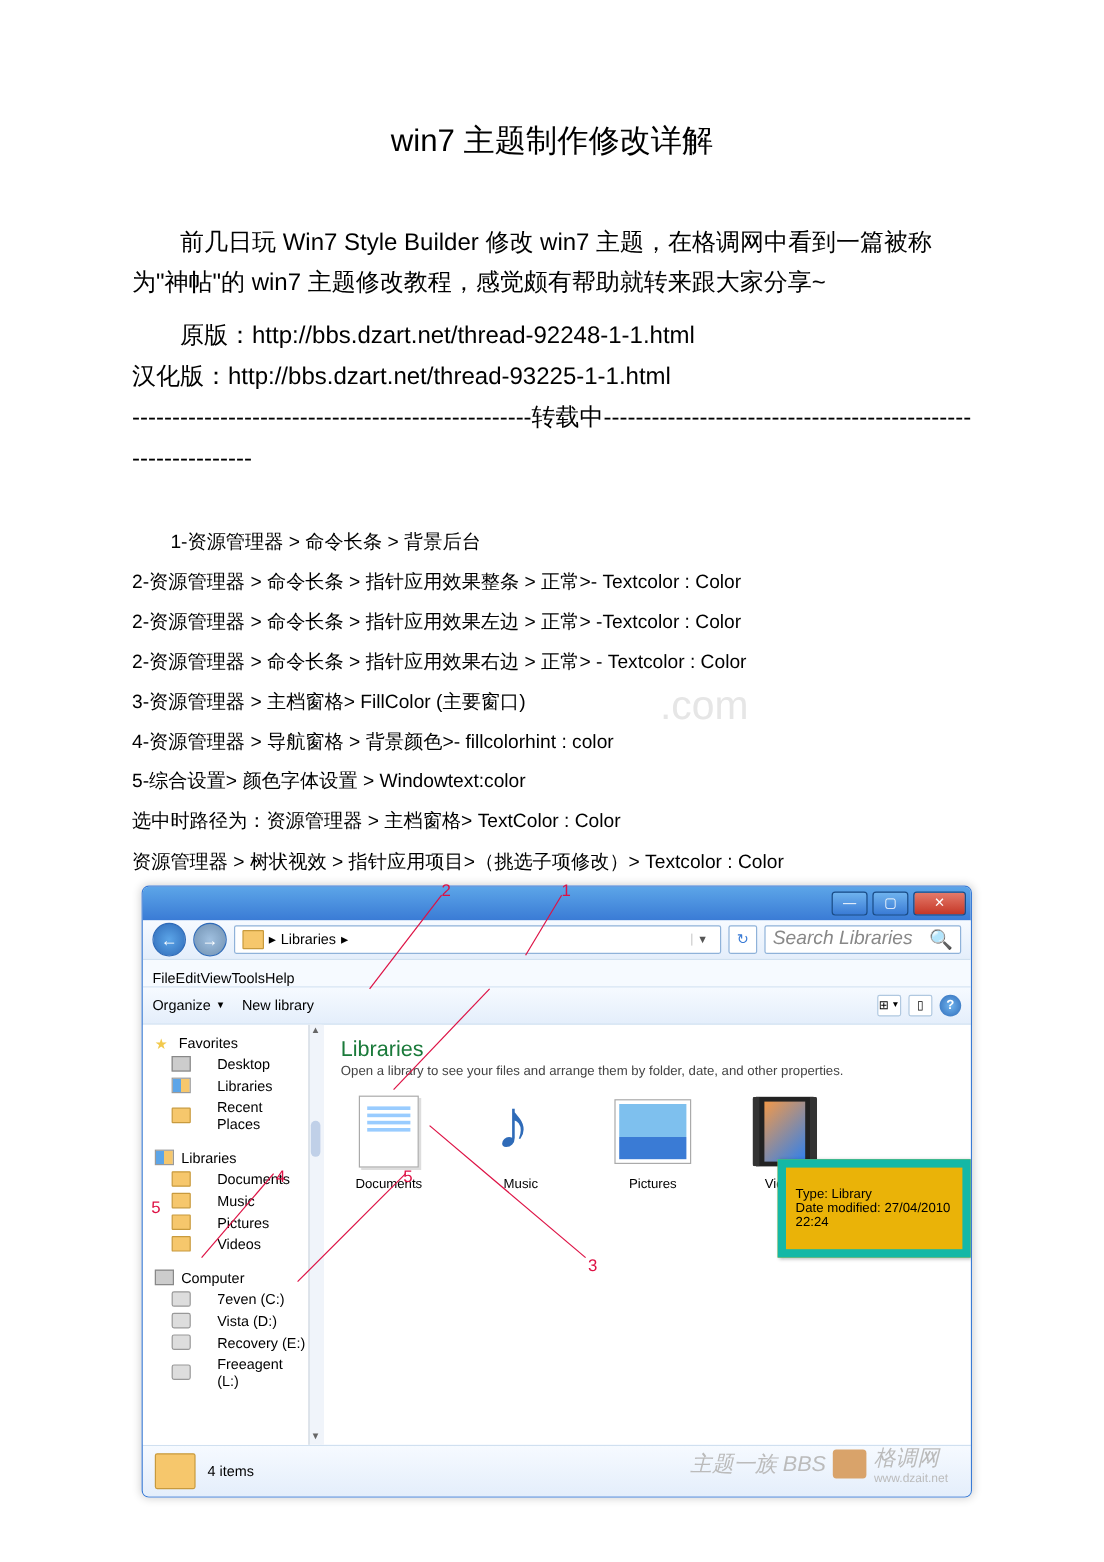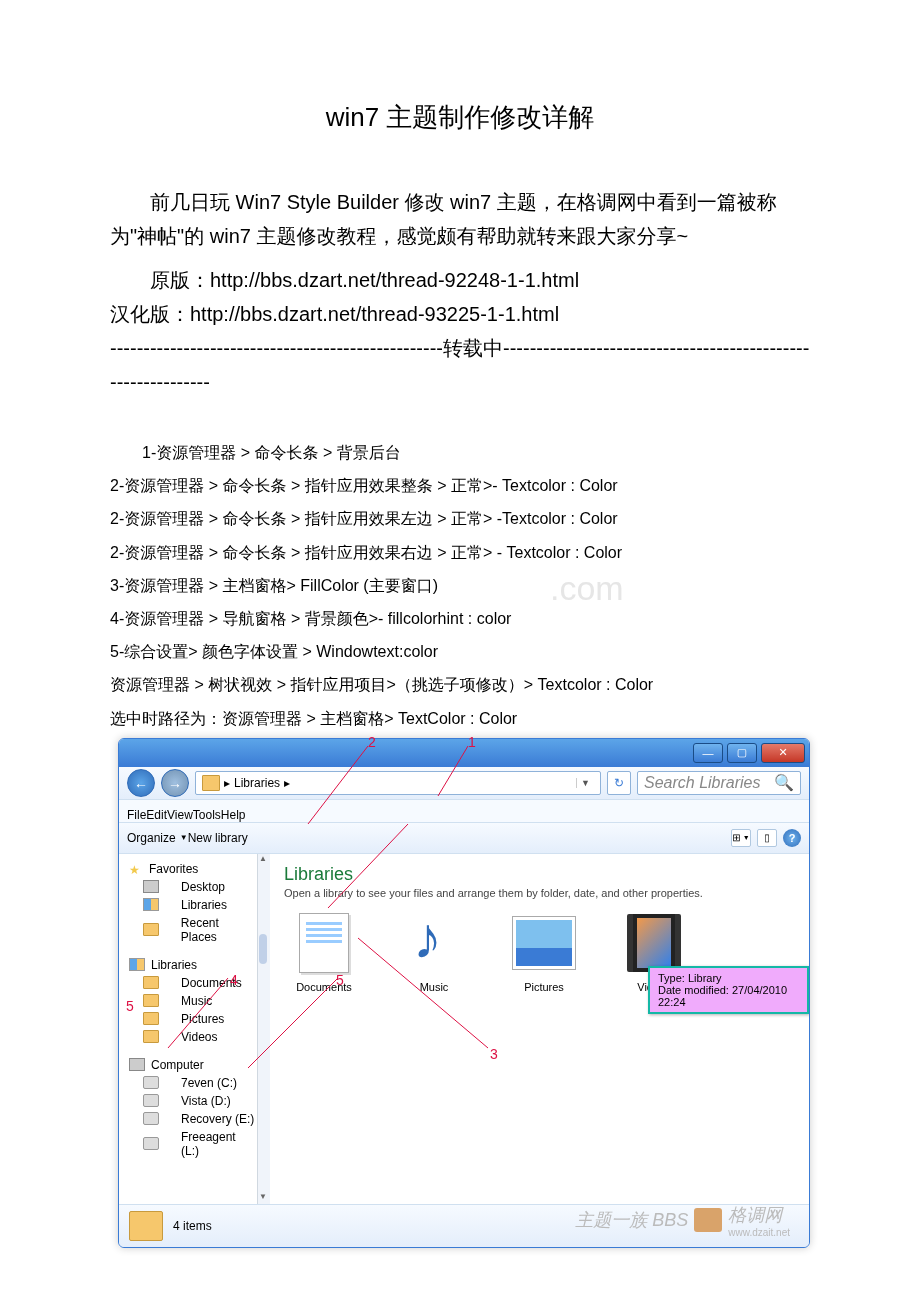--- a/index.html
+++ b/index.html
@@ -141,21 +141,21 @@
   height: 30px;
   background: linear-gradient(#f6faff,#e4eefb);
   display: flex;
   align-items: center;
   padding: 0 8px;
   gap: 14px;
   font-size: 12px;
   border-bottom:1px solid #d0e0f0;
   justify-content: space-between;
 }
-.toolbar-left { display:flex;align-items:flex-start;}
+.toolbar-left { display:flex;gap:14px;align-items:flex-start;}
 .toolbar-btn { display:flex;align-items:center;gap:4px;}
 .toolbar-btn .drop { font-size:8px;}
 .toolbar-right { display:flex;gap:6px;align-items:center;}
 .tool-icon { width:18px;height:16px;border:1px solid #b0c8e0;background:#fff;border-radius:2px;display:flex;align-items:center;justify-content:center;font-size:10px;}
 .help-icon {width:18px;height:18px;border-radius:50%;background:radial-gradient(#6fb3ee,#2f6bb8);color:#fff;display:flex;align-items:center;justify-content:center;font-size:11px;font-weight:bold;}
 
 .body {
   display: flex;
   background: #fff;
   height: 350px;
@@ -196,23 +196,23 @@
 .docs-ico::before{content:"";position:absolute;top:8px;left:6px;right:6px;height:3px;background:#9cf;box-shadow:0 6px 0 #9cf,0 12px 0 #9cf,0 18px 0 #9cf;}
 .music-ico {width:42px;height:62px;position:relative;}
 .music-ico::before{content:"♪";font-size:58px;color:#2f6bb8;position:absolute;top:-8px;left:0;}
 .pic-ico {width:58px;height:46px;background:#fff;border:1px solid #aaa;padding:3px;}
 .pic-ico::before{content:"";display:block;width:100%;height:100%;background:linear-gradient(180deg,#7ec0ee 60%,#3a7bd5 60%);}
 .vid-ico {width:42px;height:58px;background:#222;border-left:6px solid #333;border-right:6px solid #333;position:relative;border-radius:2px;}
 .vid-ico::before{content:"";position:absolute;inset:4px;background:linear-gradient(135deg,#f2994a,#2f80ed);}
 
 .tooltip {
   position:absolute;
-  background:#f0abfc;
-  border:2px solid #14b8a6;
-  padding:4px 8px;
+  background:#eab308;
+  border:7px solid #14b8a6;
+  padding:16px 8px;
   font-size:11px;
   top: 112px;
   left: 380px;
   box-shadow:1px 1px 3px rgba(0,0,0,0.3);
 }
 
 .statusbar {
   height: 42px;
   background: linear-gradient(#f6faff,#e4eefb);
   border-top:1px solid #d0e0f0;
@@ -265,22 +265,22 @@
   <div style="position:relative">
     <span class="watermark" style="top:130px;left:440px">.com</span>
 
     <p class="list indent">1-资源管理器 &gt; 命令长条 &gt; 背景后台</p>
     <p class="list">2-资源管理器 &gt; 命令长条 &gt; 指针应用效果整条 &gt; 正常&gt;- Textcolor : Color</p>
     <p class="list">2-资源管理器 &gt; 命令长条 &gt; 指针应用效果左边 &gt; 正常&gt; -Textcolor : Color</p>
     <p class="list">2-资源管理器 &gt; 命令长条 &gt; 指针应用效果右边 &gt; 正常&gt; - Textcolor : Color</p>
     <p class="list">3-资源管理器 &gt; 主档窗格&gt; FillColor (主要窗口)</p>
     <p class="list">4-资源管理器 &gt; 导航窗格 &gt; 背景颜色&gt;- fillcolorhint : color</p>
     <p class="list">5-综合设置&gt; 颜色字体设置 &gt; Windowtext:color</p>
+    <p class="list">选中时路径为：资源管理器 &gt; 主档窗格&gt; TextColor : Color</p>
     <p class="list">资源管理器 &gt; 树状视效 &gt; 指针应用项目&gt;（挑选子项修改）&gt; Textcolor : Color</p>
-    <p class="list">选中时路径为：资源管理器 &gt; 主档窗格&gt; TextColor : Color</p>
   </div>
 
   <div class="explorer-wrap">
     <div class="explorer">
 
       <div class="titlebar">
         <div class="win-btn min">—</div>
         <div class="win-btn max">▢</div>
         <div class="win-btn close">✕</div>
       </div>

